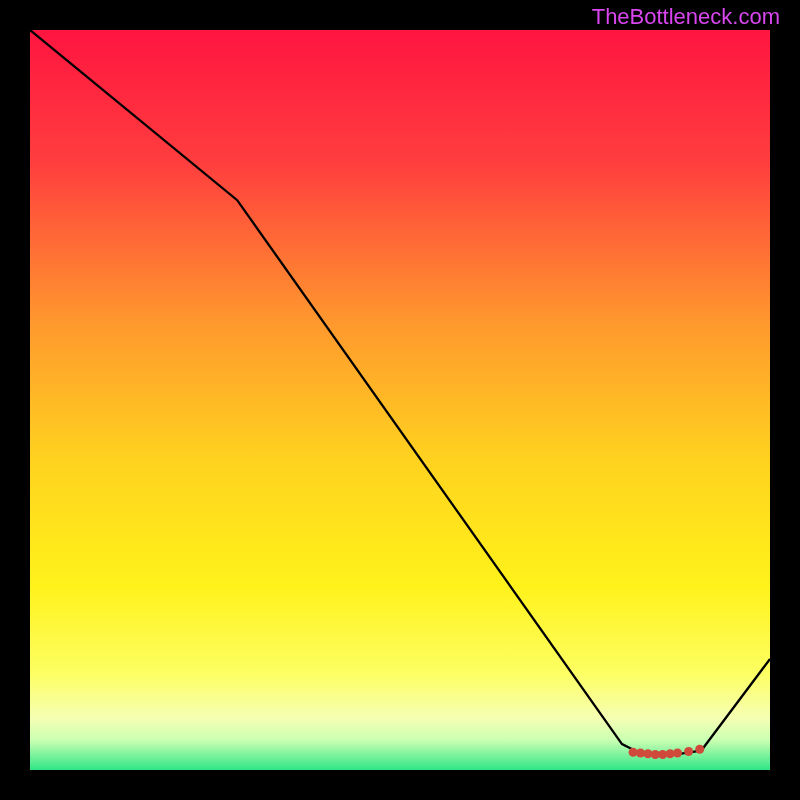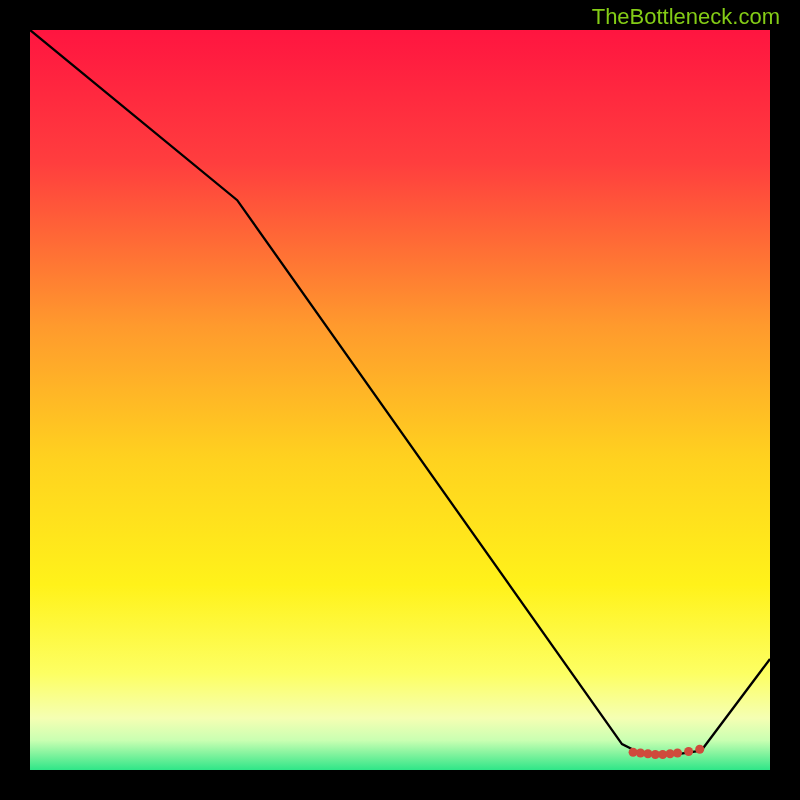--- a/index.html
+++ b/index.html
@@ -14,21 +14,21 @@
   .frame {
     position: relative;
     width: 800px;
     height: 800px;
     background: #000;
   }
   .watermark {
     position: absolute;
     top: 4px;
     right: 20px;
-    color: #84cc16;
+    color: #d946ef;
     font-size: 22px;
     z-index: 10;
     user-select: none;
   }
   .plot-wrap {
     position: absolute;
     left: 30px;
     top: 30px;
     width: 740px;
     height: 740px;

